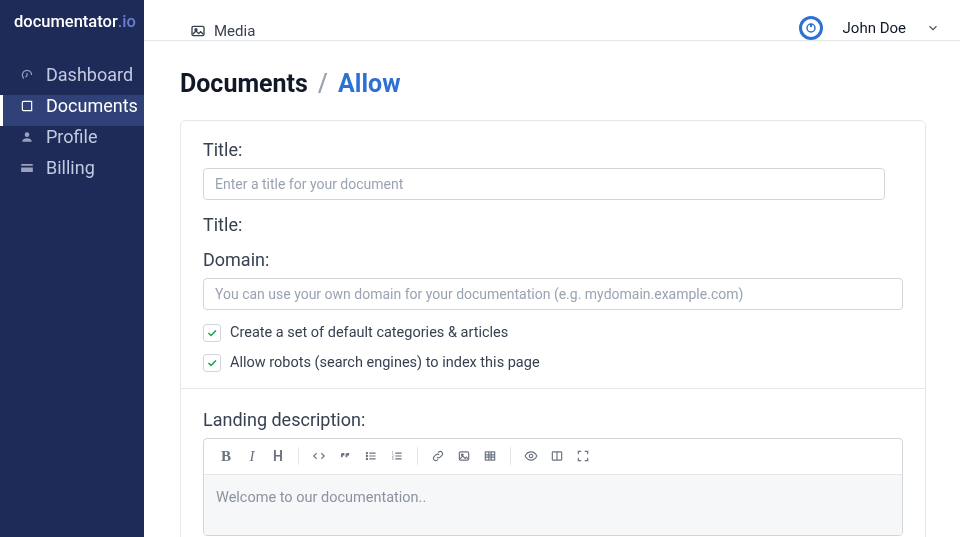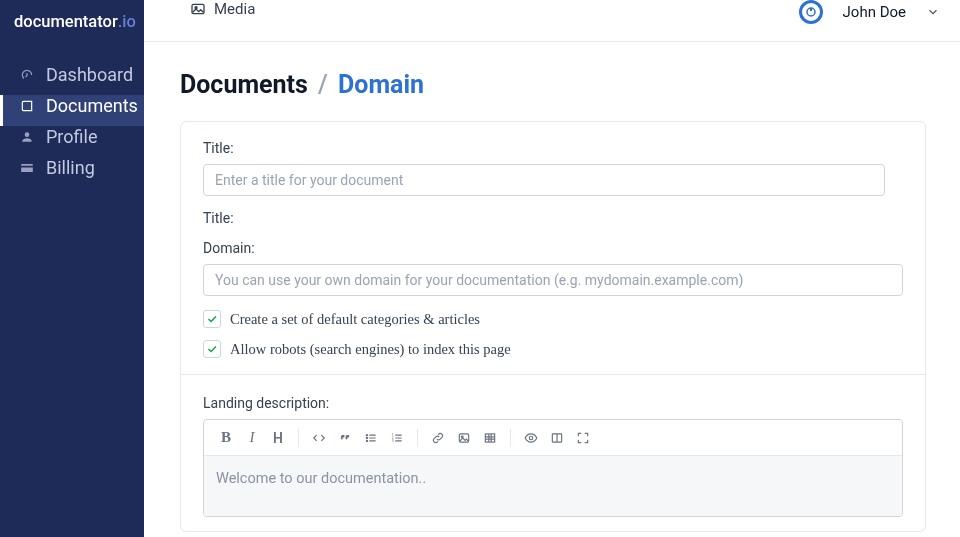--- a/index.html
+++ b/index.html
@@ -65,21 +65,21 @@
   .nav-item.active .nav-icon { opacity: 1; }
 
   
   .main { flex: 1; display: flex; flex-direction: column; min-width: 0; }
 
   
   .topbar {
     height: 42px;
     border-bottom: 1px solid #e5e7eb;
     display: flex;
-    align-items: flex-start;
+    align-items: flex-end;
     padding: 0 20px 0 46px;
   }
   .media-link {
     display: flex;
     align-items: center;
     gap: 8px;
     color: #374151;
     cursor: pointer;
     font-size: 15px;
   }
@@ -116,21 +116,21 @@
   .page-title .sep { color: #9aa2b1; font-weight: 500; margin: 0 4px; }
   .page-title .accent { color: #2e71d4; }
 
   .panel {
     border: 1px solid #e5e7eb;
     border-radius: 6px;
     padding: 18px 22px 0 22px;
   }
   .field { margin-bottom: 14px; }
   .label {
-    font-size: 14px;
+    font-size: 18px;
     color: #374151;
     margin-bottom: 8px;
   }
   .input {
     width: 100%;
     height: 32px;
     border: 1px solid #d1d5db;
     border-radius: 4px;
     padding: 0 11px;
     font-size: 14px;
@@ -140,21 +140,20 @@
   .input::placeholder { color: #9aa3b2; }
   .input.narrow { width: calc(100% - 18px); }
 
   .checkrow {
     display: flex;
     align-items: center;
     gap: 9px;
     margin-bottom: 12px;
     font-size: 14.5px;
     color: #374151;
-    font-family: Liberation Serif, serif;
   }
   .checkbox {
     width: 18px; height: 18px;
     border: 1px solid #d1d5db;
     border-radius: 3px;
     display: flex;
     align-items: center;
     justify-content: center;
     color: #16a34a;
     background: #fff;
@@ -269,21 +268,21 @@
         <svg class="chev" viewBox="0 0 24 24" fill="none" stroke="currentColor" stroke-width="2">
             <path d="M6 9l6 6 6-6"></path>
           </svg>
       </div>
     </div>
 
     <div class="content">
       <h1 class="page-title">
         <span>Documents</span>
         <span class="sep">/</span>
-        <span class="accent">Domain</span>
+        <span class="accent">Allow</span>
       </h1>
 
       <div class="panel">
 
         <div class="field">
           <div class="label">Title:</div>
           <input class="input narrow" placeholder="Enter a title for your document" style="">
         </div>
 
         <div class="field">

